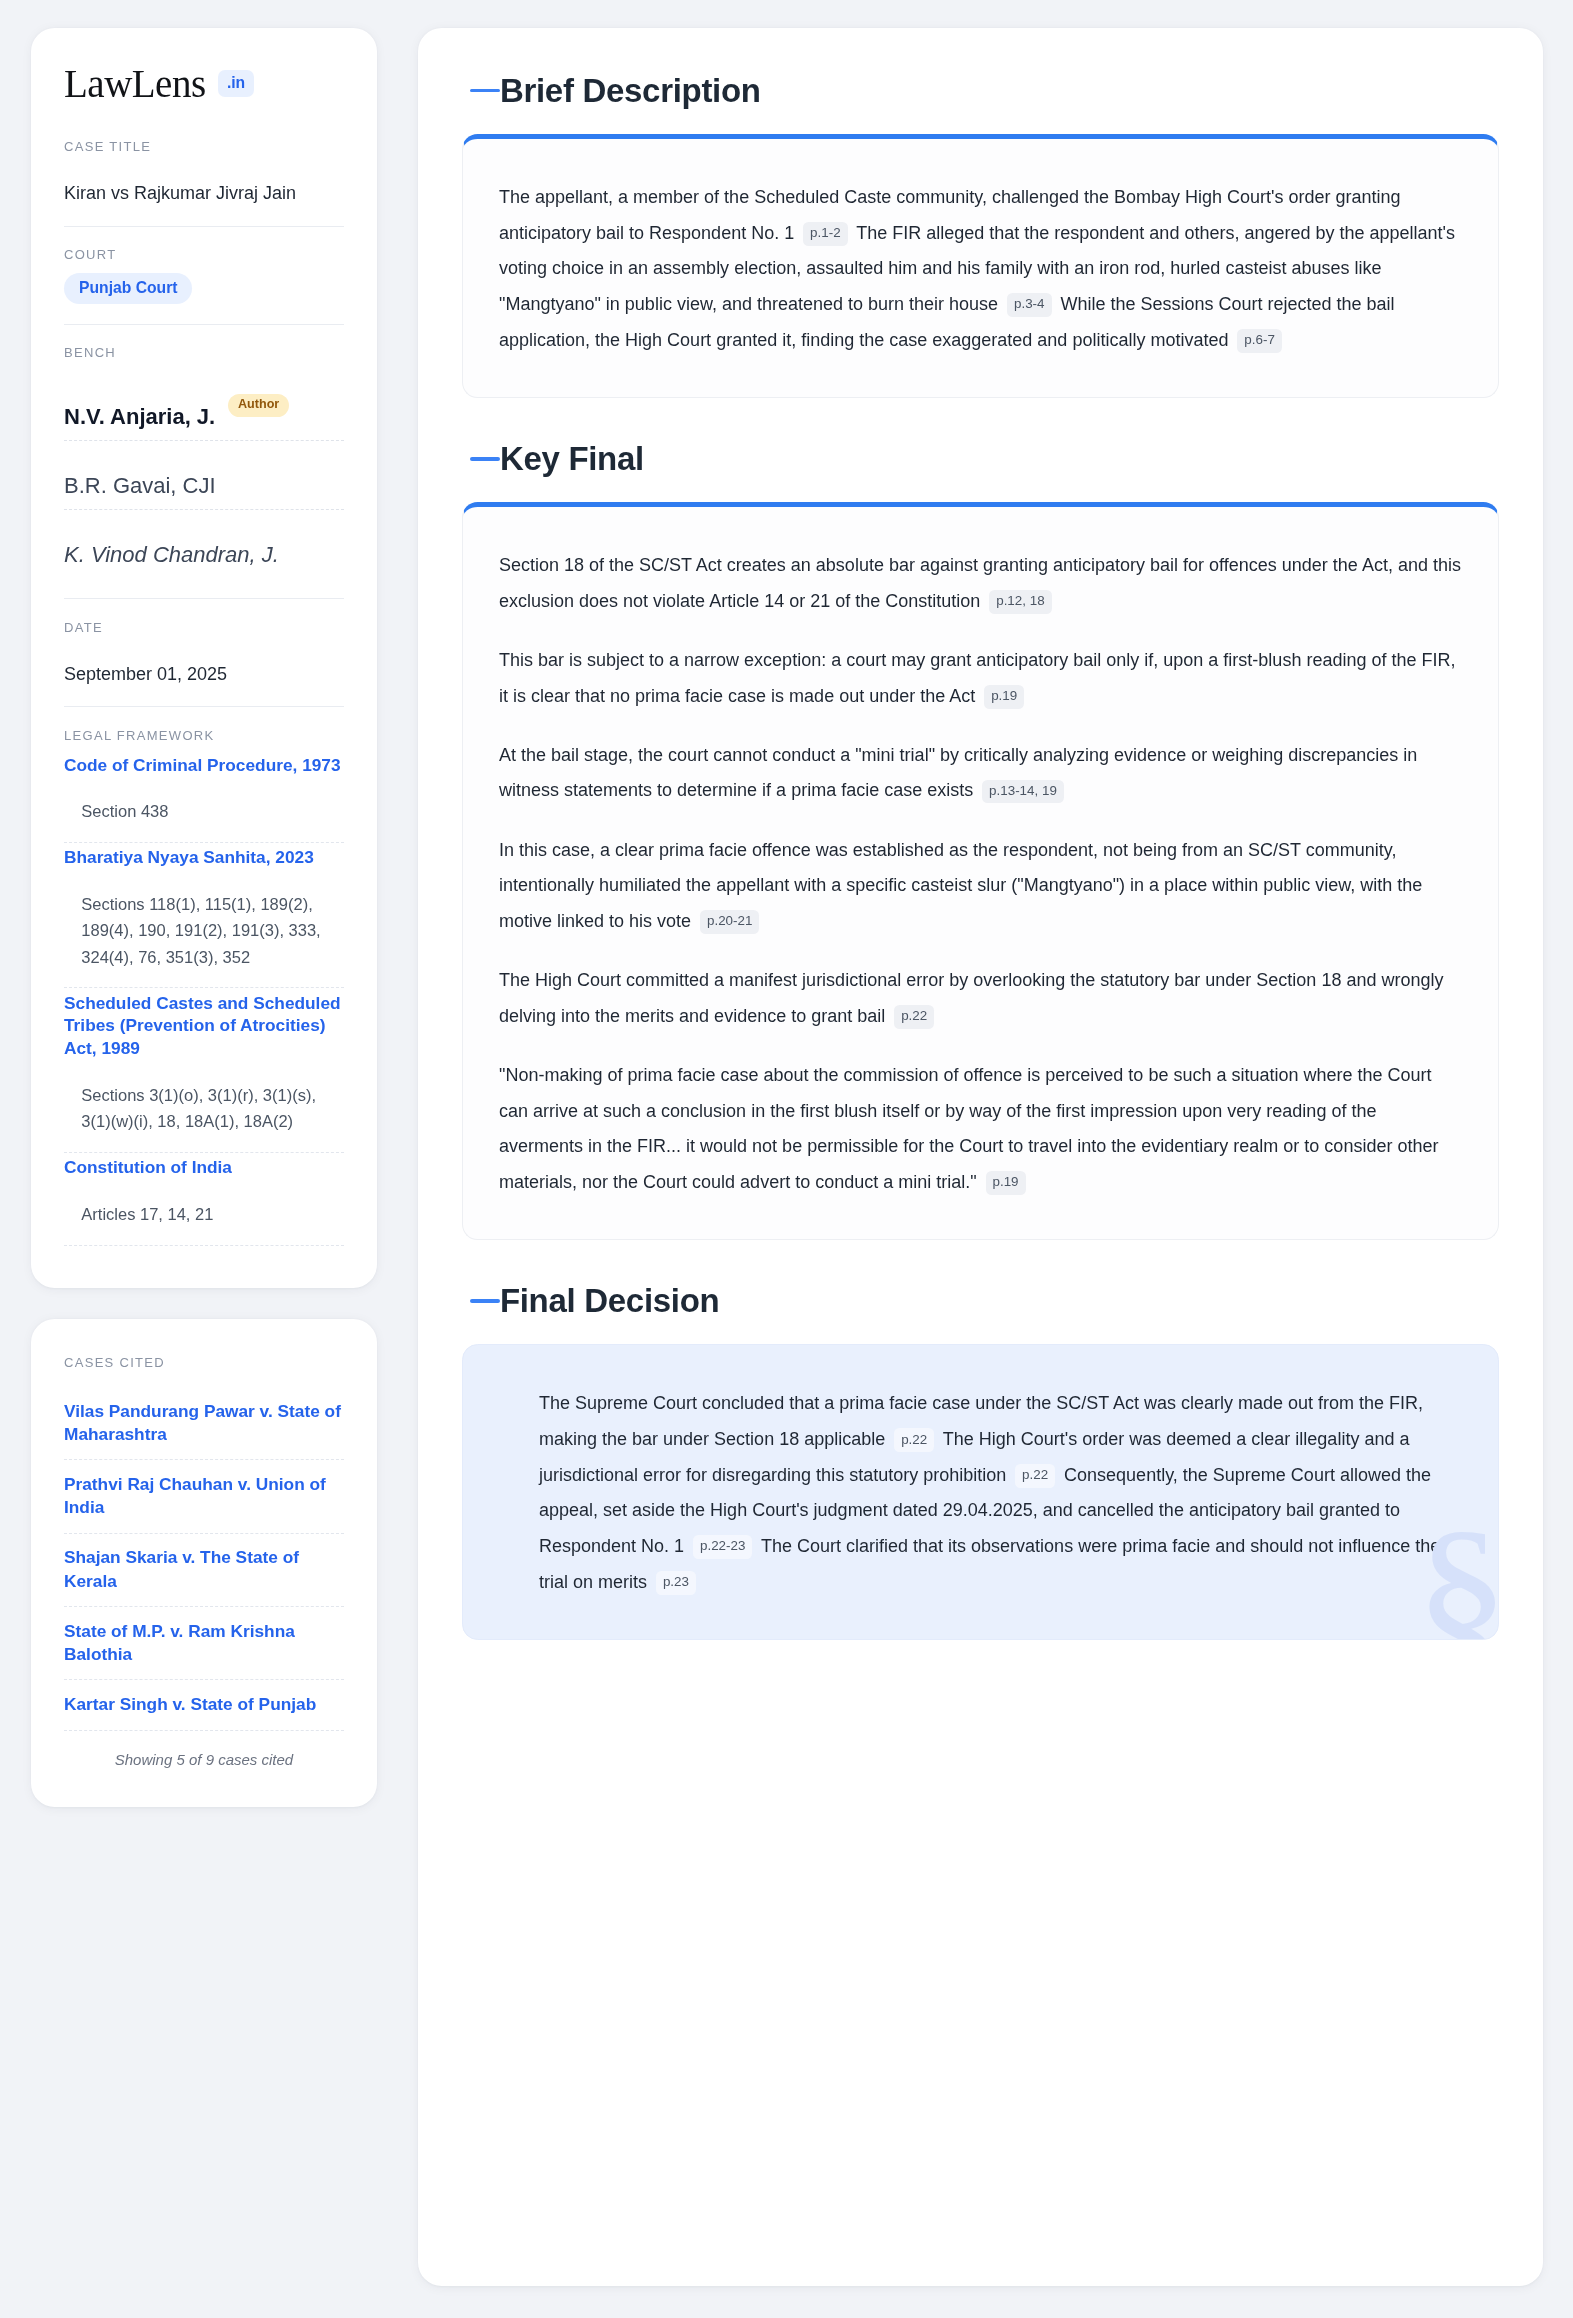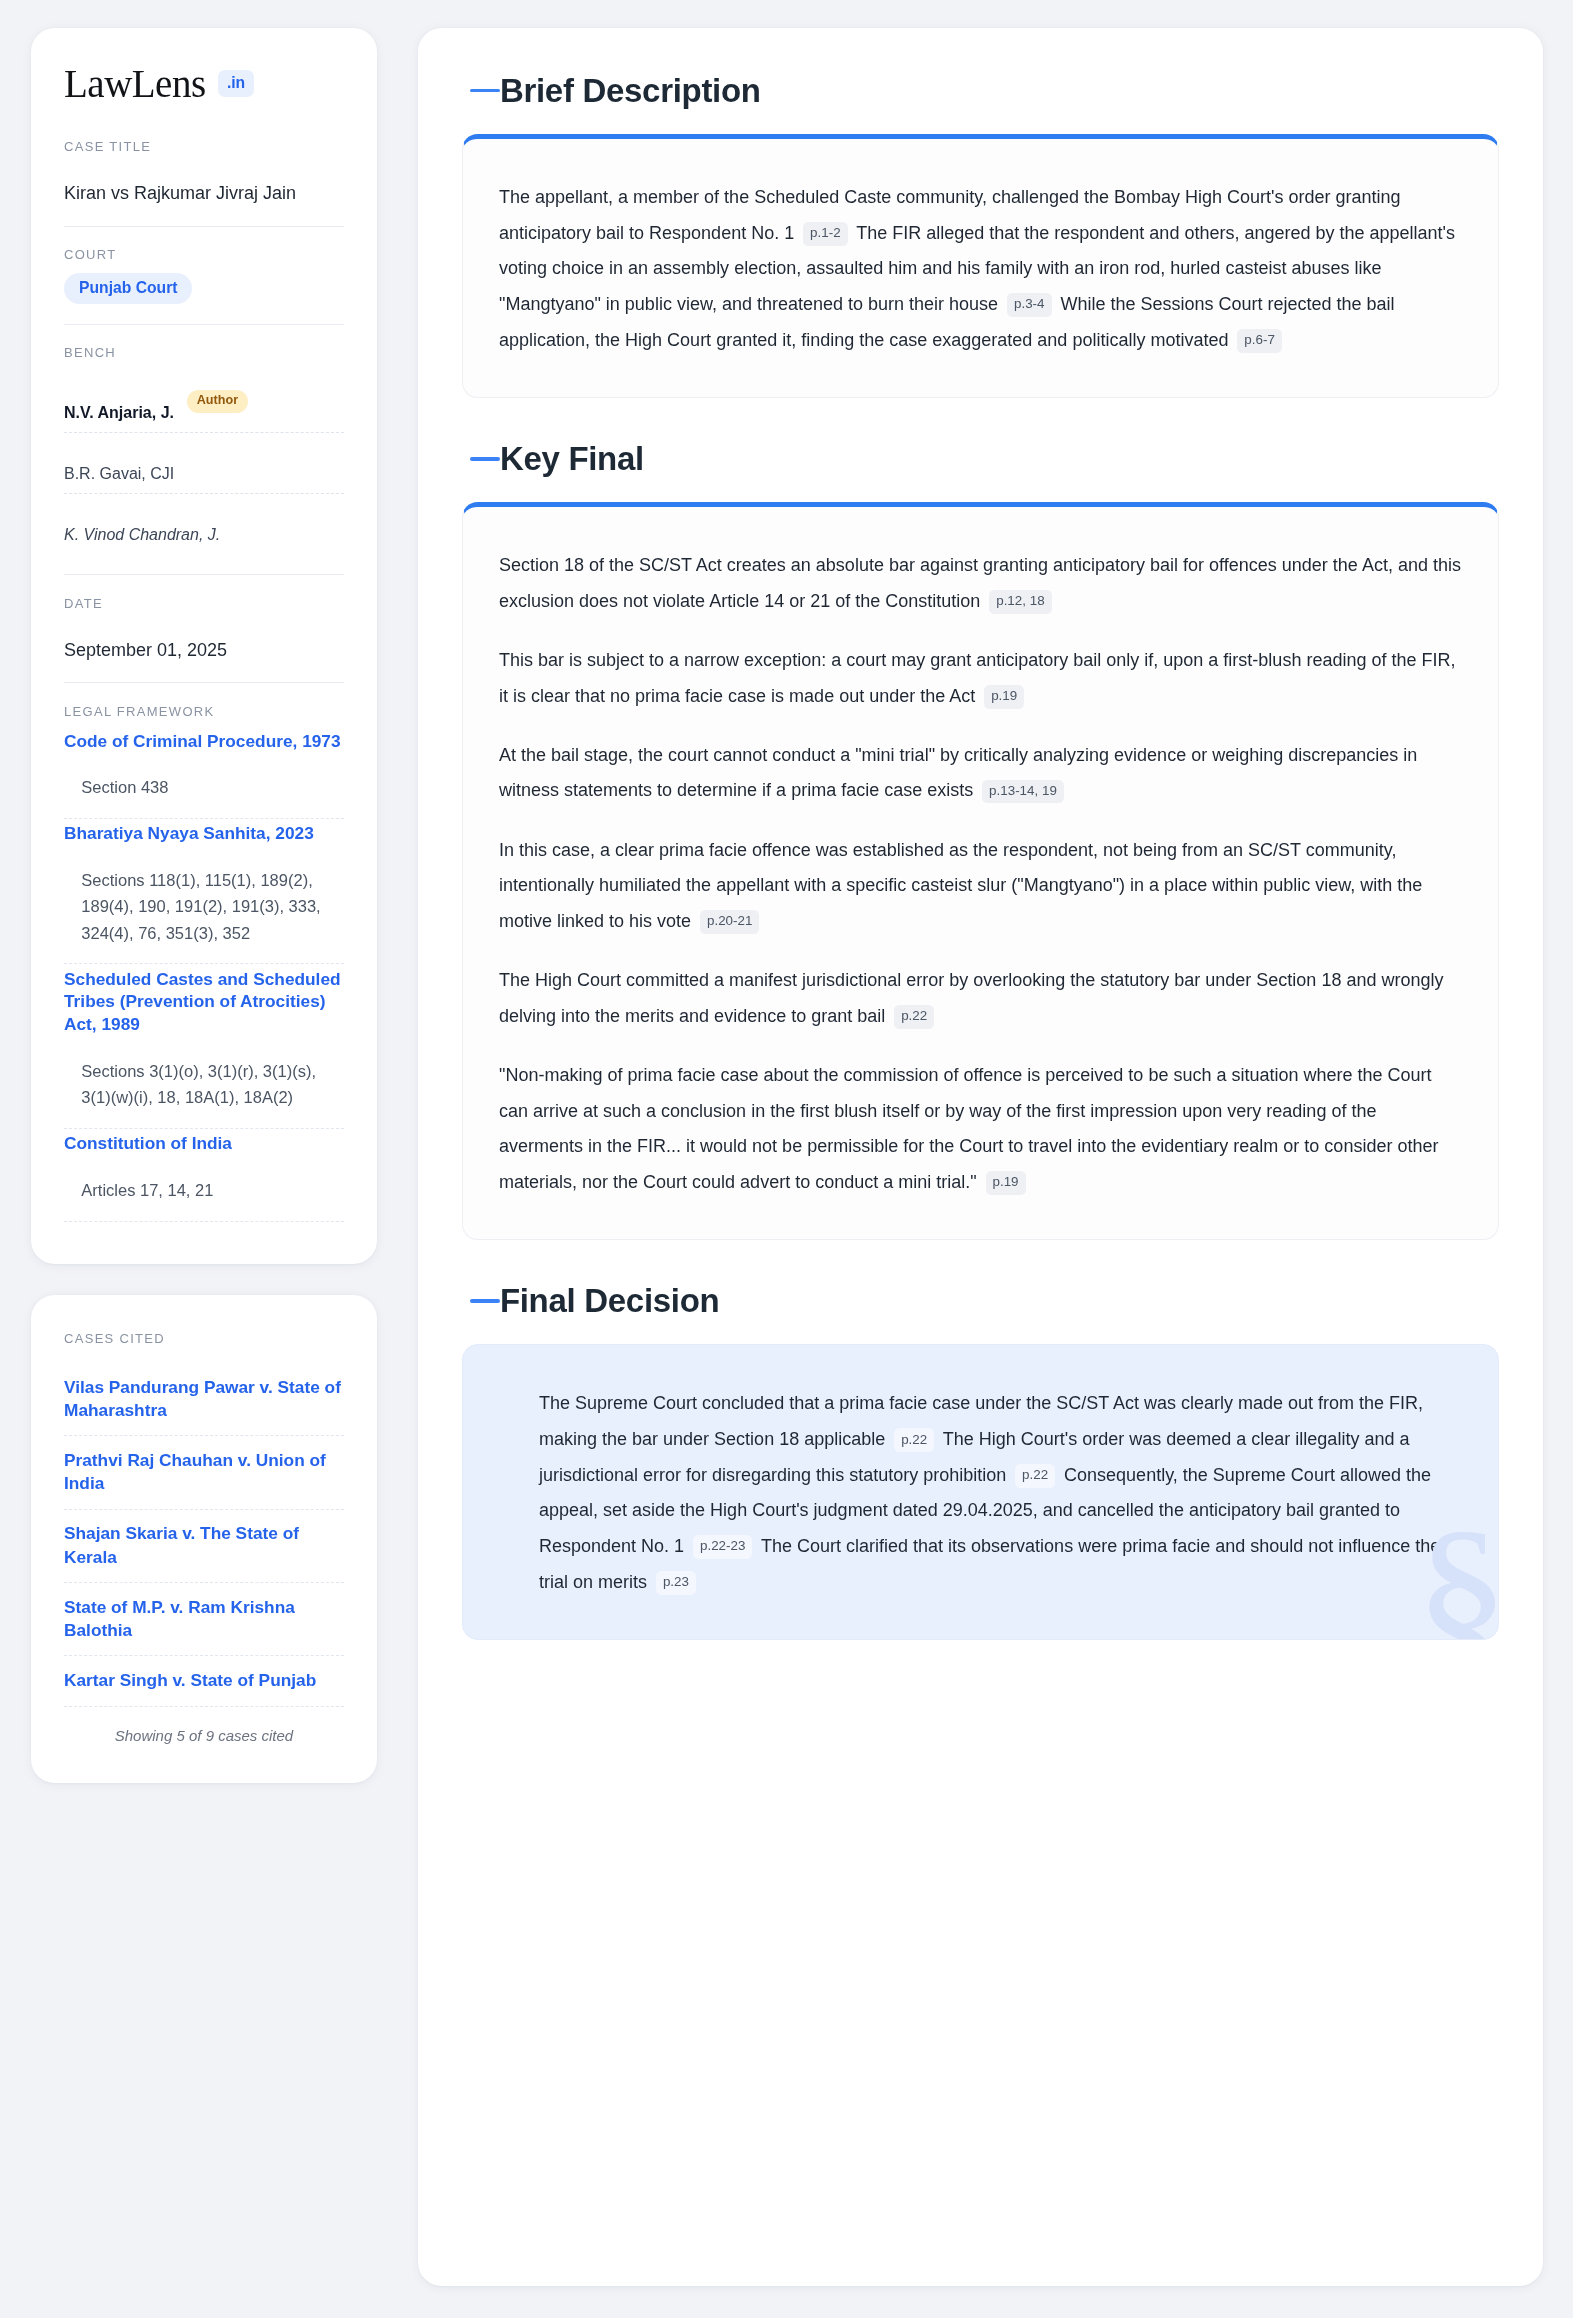--- a/index.html
+++ b/index.html
@@ -87,21 +87,21 @@
   }
 
   .judge-row {
     display: flex;
     align-items: center;
     gap: 12.6px;
     padding: 8.7px 0 9.4px 0;
     border-bottom: 1.2px dashed #dfe3ea;
   }
   .judge-row:last-of-type { border-bottom: none; font-style: italic; }
-  .judge-name { font-size: 16px; color: #3c4657; margin-top: 24px; }
+  .judge-name { font-size: 22px; color: #3c4657; margin-top: 24px; }
   .judge-name.author { font-weight: bold; color: #111827; }
   .badge-author {
     background: #fdeec4;
     color: #92580c;
     font-size: 12.6px;
     font-weight: bold;
     border-radius: 786px;
     padding: 4.7px 10.2px 5.5px 10.2px;
     line-height: 1;
   }

